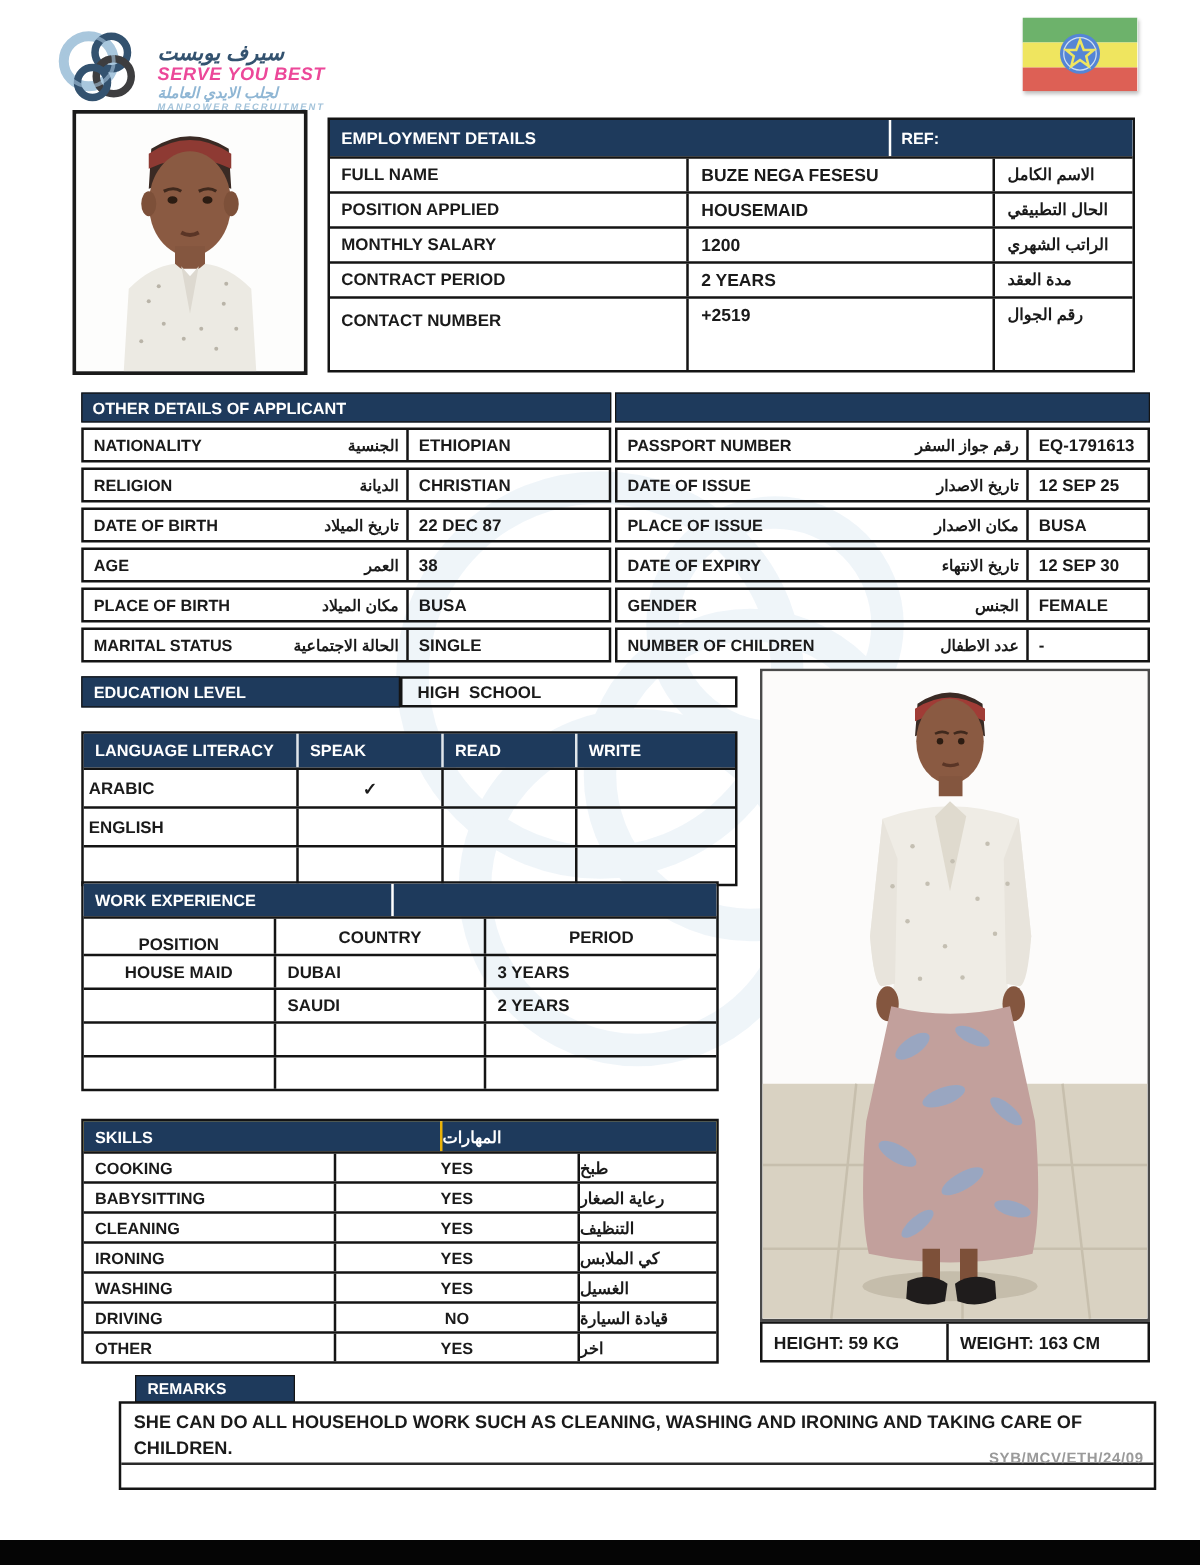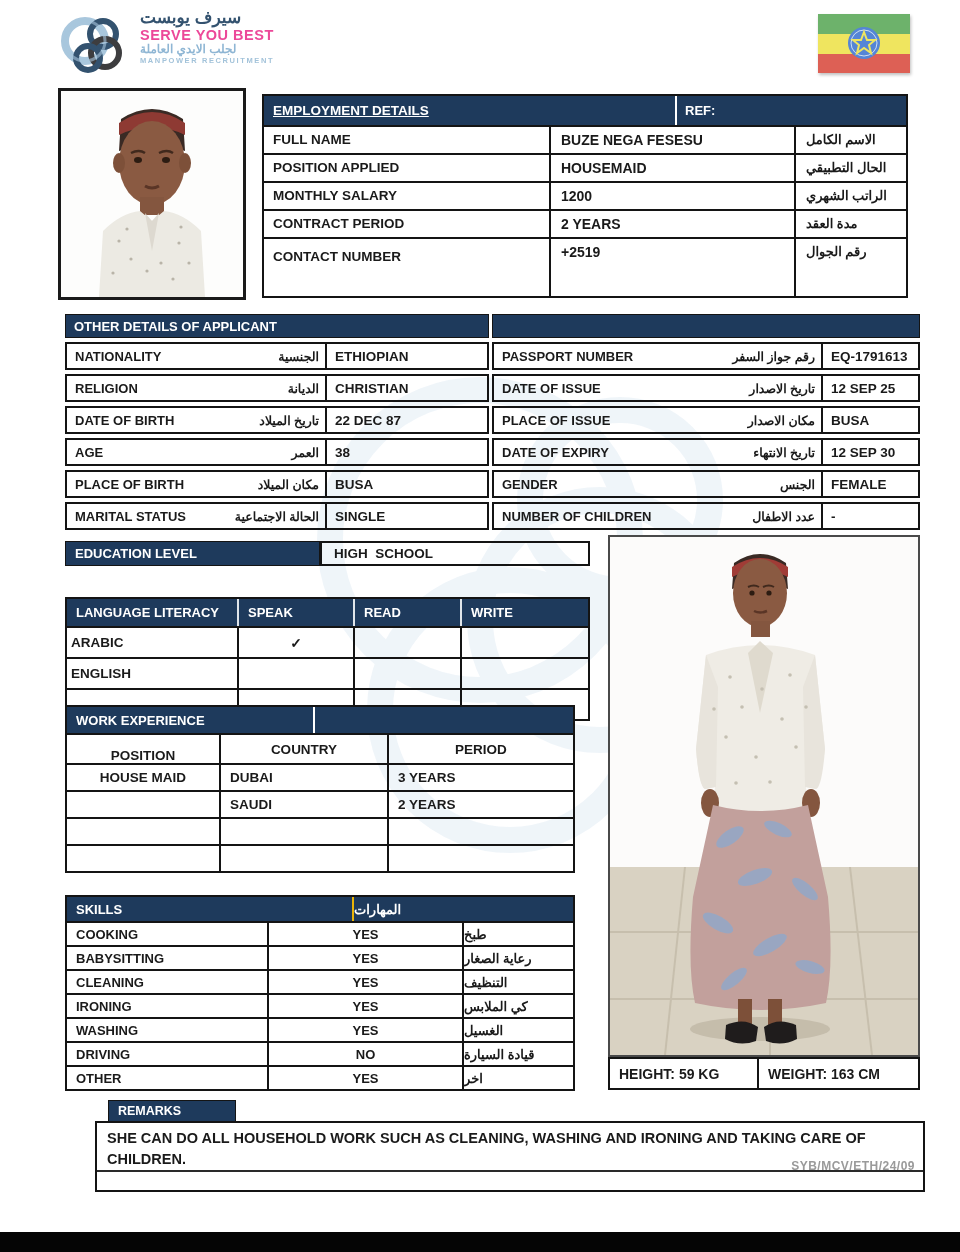--- a/index.html
+++ b/index.html
@@ -9,37 +9,37 @@
     font-family:"Liberation Sans", sans-serif; color:#1a1a1a;
   }
   .abs { position:absolute; }
   .layer { z-index:2; }
   .navy { background:#1e3a5c; color:#ffffff; }
 
   
   #watermark { position:absolute; left:300px; top:290px; z-index:1; opacity:0.55; }
 
   
-  #logo { left:58px; top:8px; width:230px; height:82px; display:flex; align-items:flex-start; gap:8px; }
+  #logo { left:44px; top:8px; width:230px; height:82px; display:flex; align-items:flex-end; gap:8px;font-style:italic; }
   #logo .txt { display:flex; flex-direction:column; line-height:1.12; }
   .logo-ar   { font-size:17px; font-weight:bold; color:#33526f; direction:rtl; text-align:left; letter-spacing:1px;}
   .logo-en   { font-size:14.5px; font-weight:bold; color:#ec4899; letter-spacing:0.5px; }
   .logo-ar2  { font-size:12px; color:#8fb6d4; direction:rtl; text-align:left; font-weight:bold; }
   .logo-en2  { font-size:7.5px; color:#a3c3da; font-weight:bold; letter-spacing:1.6px; }
 
   
   #flag { left:818px; top:14px; width:92px; height:59px; box-shadow:1px 2px 3px rgba(0,0,0,0.25); }
 
   
   #portrait { left:58px; top:88px; width:188px; height:212px; border:3px solid #1a1a1a; background:#fefefe; }
 
   
   #emp { left:262px; top:94px; width:646px; height:204px; border:2px solid #141414; display:flex; flex-direction:column; background:transparent; }
   .emp-head { display:flex; height:29px; background:#fff; }
-  .emp-h1 { width:411px; display:flex; align-items:center; padding-left:9px; font-size:13.5px; font-weight:bold;text-decoration:underline; }
+  .emp-h1 { width:447px; display:flex; align-items:center; padding-left:9px; font-size:13.5px; font-weight:bold; }
   .emp-h2 { flex:1; margin-left:2px; display:flex; align-items:center; padding-left:8px; font-size:13px; font-weight:bold; }
   .emp-row { display:flex; flex:1; border-top:2px solid #141414; }
   .emp-c1 { width:285px; display:flex; align-items:center; padding:0 9px; font-size:13.5px; font-weight:bold; }
   .emp-c2 { width:245px; border-left:2px solid #141414; display:flex; align-items:center; padding:0 10px; font-size:14px; font-weight:bold; }
   .emp-c3 { flex:1; border-left:2px solid #141414; display:flex; align-items:center; justify-content:flex-end; padding:0 10px; font-size:13px; font-weight:bold; direction:rtl; }
   .emp-row.tall .emp-c2 { align-items:flex-start; padding-top:5px; }
   .emp-row.tall .emp-c3 { align-items:flex-start; padding-top:5px; }
 
   
   .od-head { height:24px; display:flex; align-items:center; padding-left:8px; font-size:13px; font-weight:bold; border:1px solid #141414; }
@@ -54,21 +54,21 @@
   #od-right .od-lab { width:327px;border-radius:10px; }
   .od-en { font-size:13px; font-weight:bold; white-space:nowrap; }
   .od-ar { font-size:12.5px; font-weight:bold; white-space:nowrap; }
   .od-val { flex:1; border-left:2px solid #141414; display:flex; align-items:center; padding:0 8px; font-size:13.5px; font-weight:bold; }
 
   
   #edu-tab { left:65px; top:541px; width:255px; height:25px; display:flex; align-items:center; padding-left:9px; font-size:13px; font-weight:bold; border:1px solid #141414;}
   #edu-val { left:320px; top:541px; width:270px; height:25px; border:2px solid #141414; display:flex; align-items:center; padding-left:12px; font-size:13.5px; font-weight:bold; white-space:pre-wrap; background:transparent; }
 
   
-  #lang { left:65px; top:597px; width:525px; height:124px; border:2px solid #141414; display:flex; flex-direction:column; }
+  #lang { left:65px; top:585px; width:525px; height:124px; border:2px solid #141414; display:flex; flex-direction:column; }
   .lang-head { display:flex; height:27px; }
   .lang-head > div { display:flex; align-items:center; padding-left:9px; font-size:13px; font-weight:bold; border-left:2px solid #dfe5ea; }
   .lang-head > div:first-child { border-left:none; }
   .lc1 { width:170px; } .lc2 { width:116px; } .lc3 { width:107px; } .lc4 { flex:1; }
   .lang-row { display:flex; flex:1; border-top:2px solid #141414; }
   .lang-row > div { display:flex; align-items:center; font-size:13.5px; font-weight:bold; border-left:2px solid #141414; }
   .lang-row > div:first-child { border-left:none; padding-left:4px; }
   .lang-row .lc2, .lang-row .lc3, .lang-row .lc4 { justify-content:center; font-size:14px; }
 
   

